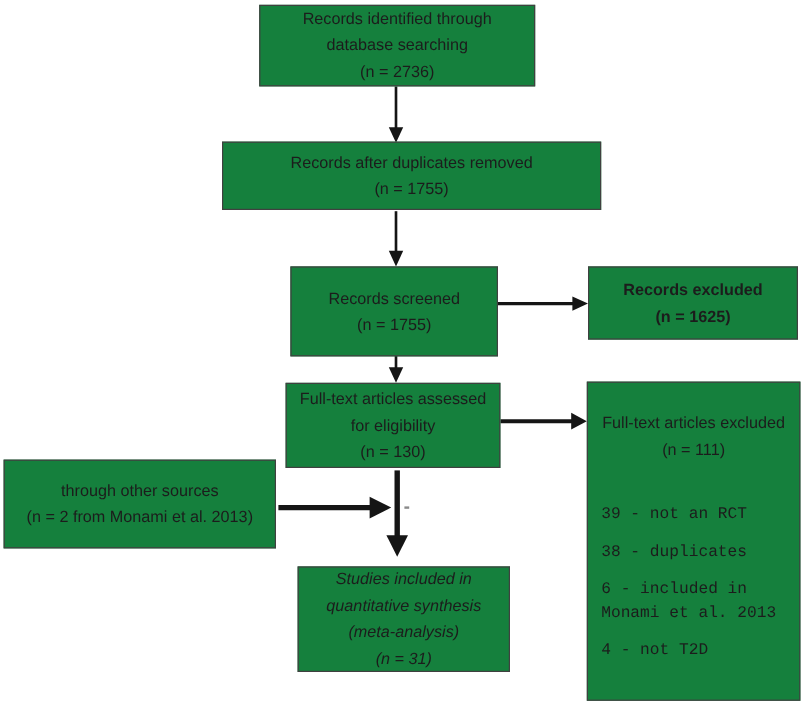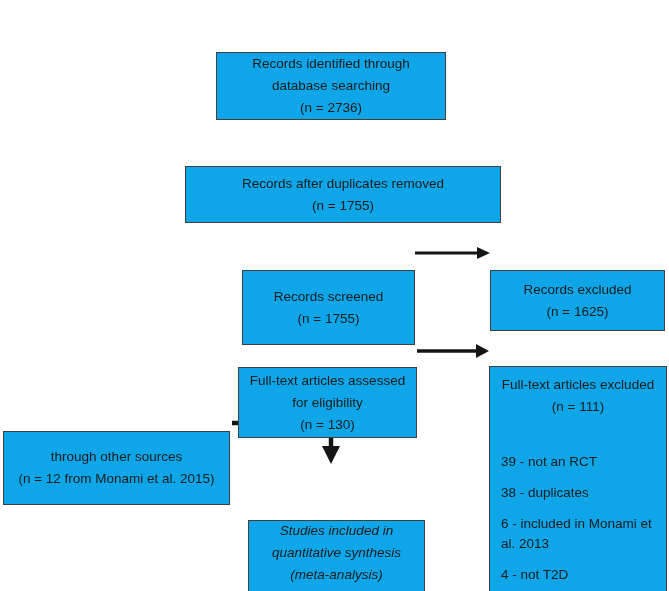--- a/index.html
+++ b/index.html
@@ -13,57 +13,57 @@
     height: 591px;
     background: var(--bg, #ffffff);
     font-family: "Liberation Sans", sans-serif;
     color: var(--text, #1c1c1c);
     overflow: hidden;
   }
   .box {
     position: absolute;
     box-sizing: border-box;
     border: 1.5px solid var(--border, #404040);
-    background: #0ea5e9;
+    background: #15803d;
     display: flex;
     flex-direction: column;
     justify-content: center;
     align-items: center;
     text-align: center;
     font-size: 13.5px;
     line-height: 22px;
-    margin-top: 48px;
   }
   .box .line { white-space: nowrap; }
 
   
   #box-identified        { left: 216px; top: 4px;   width: 230px; height: 68px; }
   #box-deduplicated      { left: 185px; top: 118px; width: 316px; height: 57px; }
   #box-screened          { left: 242px; top: 222px; width: 173px; height: 75px; }
-  #box-records-excluded  { left: 490px; top: 222px; width: 175px; height: 61px; }
+  #box-records-excluded  { left: 490px; top: 222px; width: 175px; height: 61px; font-weight: bold; }
   #box-fulltext-assessed { left: 238px; top: 319px; width: 179px; height: 71px; }
   #box-additional        { left: 3px;   top: 383px; width: 227px; height: 74px; }
   #box-included          { left: 248px; top: 472px; width: 177px; height: 88px; font-style: italic; }
 
   
   #box-fulltext-excluded {
     left: 489px; top: 318px; width: 178px; height: 266px;
     justify-content: flex-start;
-    padding-top: 7px;
+    padding-top: 23px;
   }
   #box-fulltext-excluded .reasons {
     margin-top: 34px;
     align-self: stretch;
     text-align: left;
     padding: 0 6px 0 11px;
     font-size: 13.5px;
     line-height: 20px;
   }
   #box-fulltext-excluded .reasons .reason {
     margin: 0 0 11px 0;
+    font-family: Liberation Mono, monospace;
   }
 
   .arrow-layer {
     position: absolute;
     left: 0; top: 0;
     width: 669px; height: 591px;
     pointer-events: none;
     color: var(--arrow, #151515);
   }
 </style>
@@ -145,21 +145,21 @@
     <div class="reasons">
       <p class="reason">39 - not an RCT</p>
       <p class="reason">38 - duplicates</p>
       <p class="reason">6 - included in Monami et al. 2013</p>
       <p class="reason">4 - not T2D</p>
     </div>
   </div>
 
   <div class="box" id="box-additional">
     <div class="line">through other sources</div>
-    <div class="line">(n =  12 from Monami et al. 2015)</div>
+    <div class="line">(n =  2 from Monami et al. 2013)</div>
   </div>
 
   <div class="box" id="box-included">
     <div class="line">Studies included in</div>
     <div class="line">quantitative synthesis</div>
     <div class="line">(meta-analysis)</div>
     <div class="line">(n = 31)</div>
   </div>
 
 </div>

